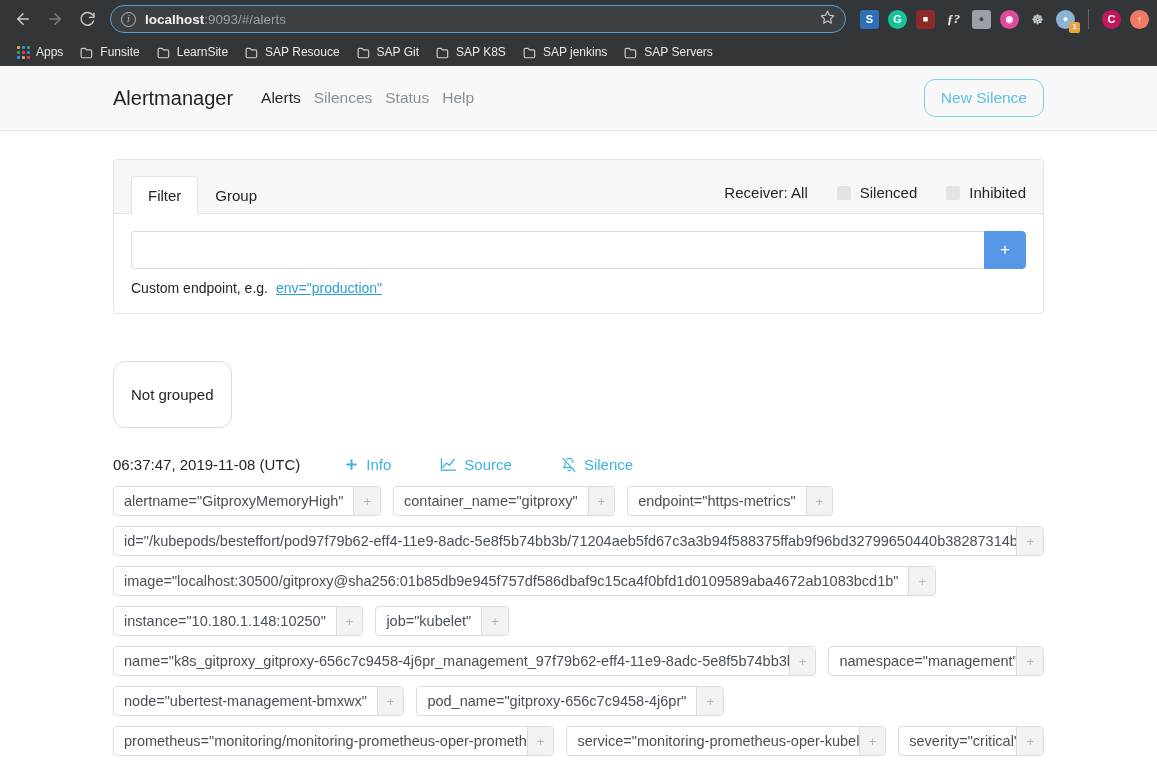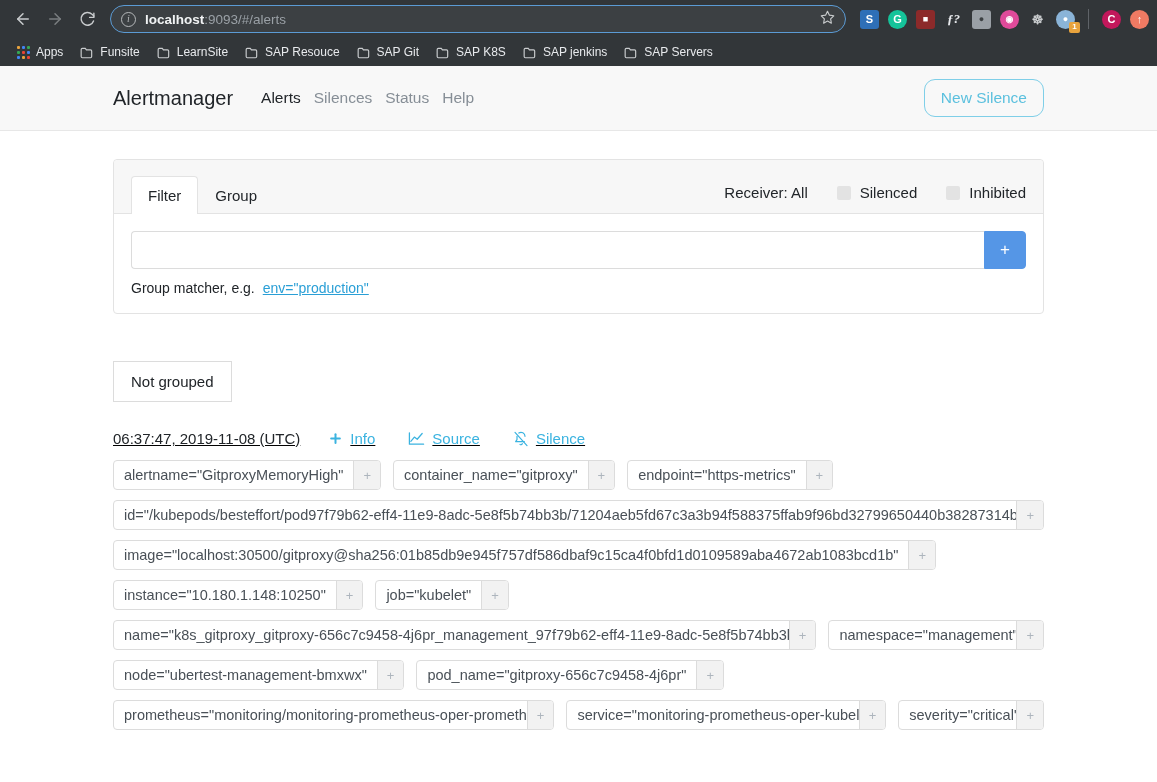--- a/index.html
+++ b/index.html
@@ -129,28 +129,27 @@
     width: 42px; height: 38px; background: #5596e6; border: 1px solid #5596e6;
     border-radius: 0 4px 4px 0; color: #fff; font-size: 17px;
     display: flex; align-items: center; justify-content: center;
   }
   .helper { margin-top: 11px; font-size: 14px; color: #212529; }
   .helper .code { color: #2a9fd6; margin-left: 8px; }
 
   
   .group-btn {
     margin-top: 47px; display: inline-block; border: 1px solid #dcdcdc;
-    background: #fff; border-radius: 0; padding: 11px 17px;
+    background: #fff; border-radius: 12px; padding: 24px 17px;
     font-size: 15px; color: #212529; font-family: "Liberation Sans", sans-serif;
   }
 
   .alert-meta {
-    margin-top: 28px; display: flex; align-items: center; gap: 0;
+    margin-top: 28px; display: flex; align-items: center; gap: 16px;
     white-space: nowrap;
-    text-decoration: underline;
   }
   .ts { font-size: 15px; color: #212529; margin-right: 28px; }
   .act {
     display: inline-flex; align-items: center; gap: 7px;
     color: #3bb3e0; font-size: 15px; margin-right: 33px; text-decoration: none;
   }
   .act svg { display: block; }
 
   
   .labels { margin-top: 13px; }
@@ -313,21 +312,21 @@
             <span class="chk-label">Inhibited</span>
           </span>
         </div>
       </div>
       <div class="card-body">
         <div class="input-row">
           <input class="matcher-input" type="text" value="" placeholder="" style="">
           <button class="btn-add">+</button>
         </div>
         <div class="helper">
-          <span>Group matcher, e.g.</span><a class="code" href="#">env="production"</a>
+          <span>Custom endpoint, e.g.</span><a class="code" href="#">env="production"</a>
         </div>
       </div>
     </div>
 
     
     <button class="group-btn">Not grouped</button>
 
     
     <div class="alert-meta">
       <span class="ts">06:37:47, 2019-11-08 (UTC)</span>

